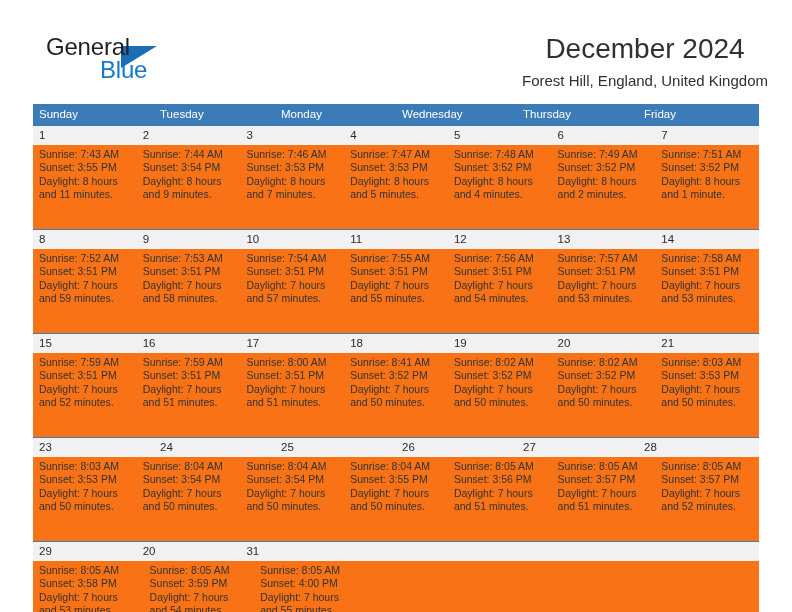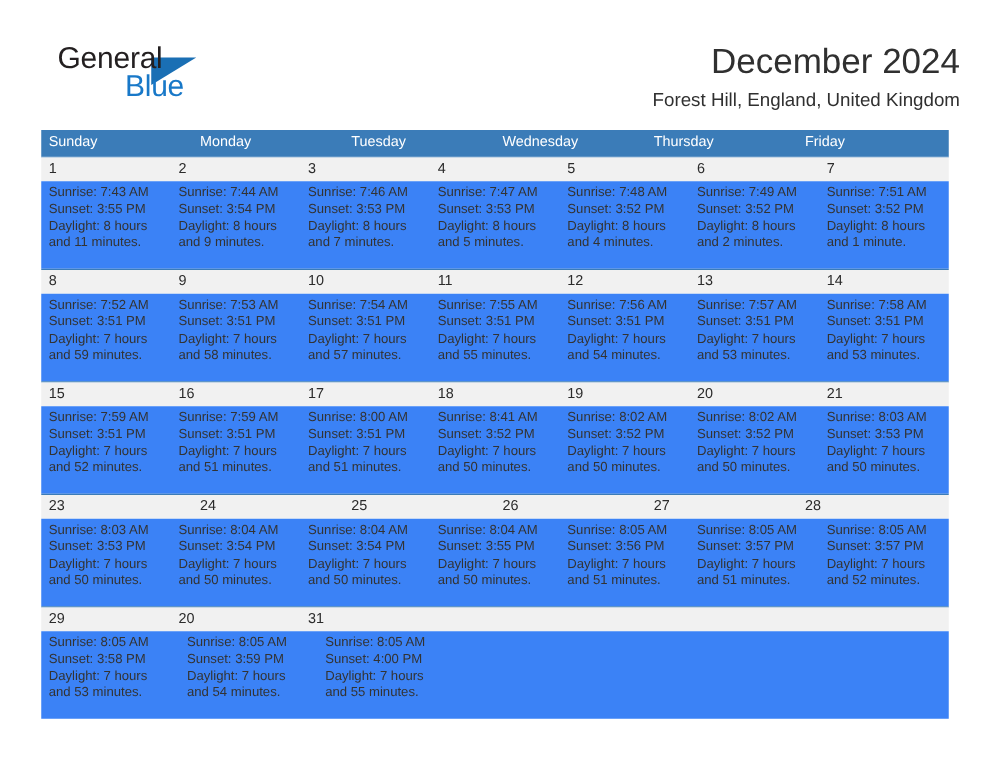--- a/index.html
+++ b/index.html
@@ -72,20 +72,21 @@
     right: 36px;
     top: 32px;
     text-align: right;
   }
   .cal-title {
     font-size: 28px;
     font-weight: normal;
     color: #303030;
     line-height: 34px;
     white-space: nowrap;
+    text-align: center;
   }
   .cal-subtitle {
     margin-top: 6px;
     font-size: 15px;
     color: #303030;
     line-height: 18px;
     white-space: nowrap;
   }
 
   
@@ -126,22 +127,22 @@
   .daynum {
     flex: 1 1 0;
     font-size: 11.5px;
     line-height: 19px;
     padding-left: 6px;
     color: #2b2b2b;
     box-sizing: border-box;
   }
   .week-details {
     display: flex;
-    height: 70px;
-    background: #3b82f6;
+    height: 84px;
+    background: #f97316;
   }
   .detail {
     flex: 1 1 0;
     padding: 3px 6px 0 6px;
     box-sizing: border-box;
     font-size: 10.5px;
     line-height: 13.4px;
     color: #333333;
   }
   .detail div {
@@ -171,22 +172,22 @@
       <div class="cal-title">December 2024</div>
       <div class="cal-subtitle">Forest Hill, England, United Kingdom</div>
     </div>
 
   </div>
 
   <div class="calendar">
 
     <div class="weekday-row">
       <div class="weekday">Sunday</div>
+      <div class="weekday">Tuesday</div>
       <div class="weekday">Monday</div>
-      <div class="weekday">Tuesday</div>
       <div class="weekday">Wednesday</div>
       <div class="weekday">Thursday</div>
       <div class="weekday">Friday</div>
     </div>
 
     <div class="week">
       <div class="week-daynums">
         <div class="daynum">1</div>
         <div class="daynum">2</div>
         <div class="daynum">3</div>

